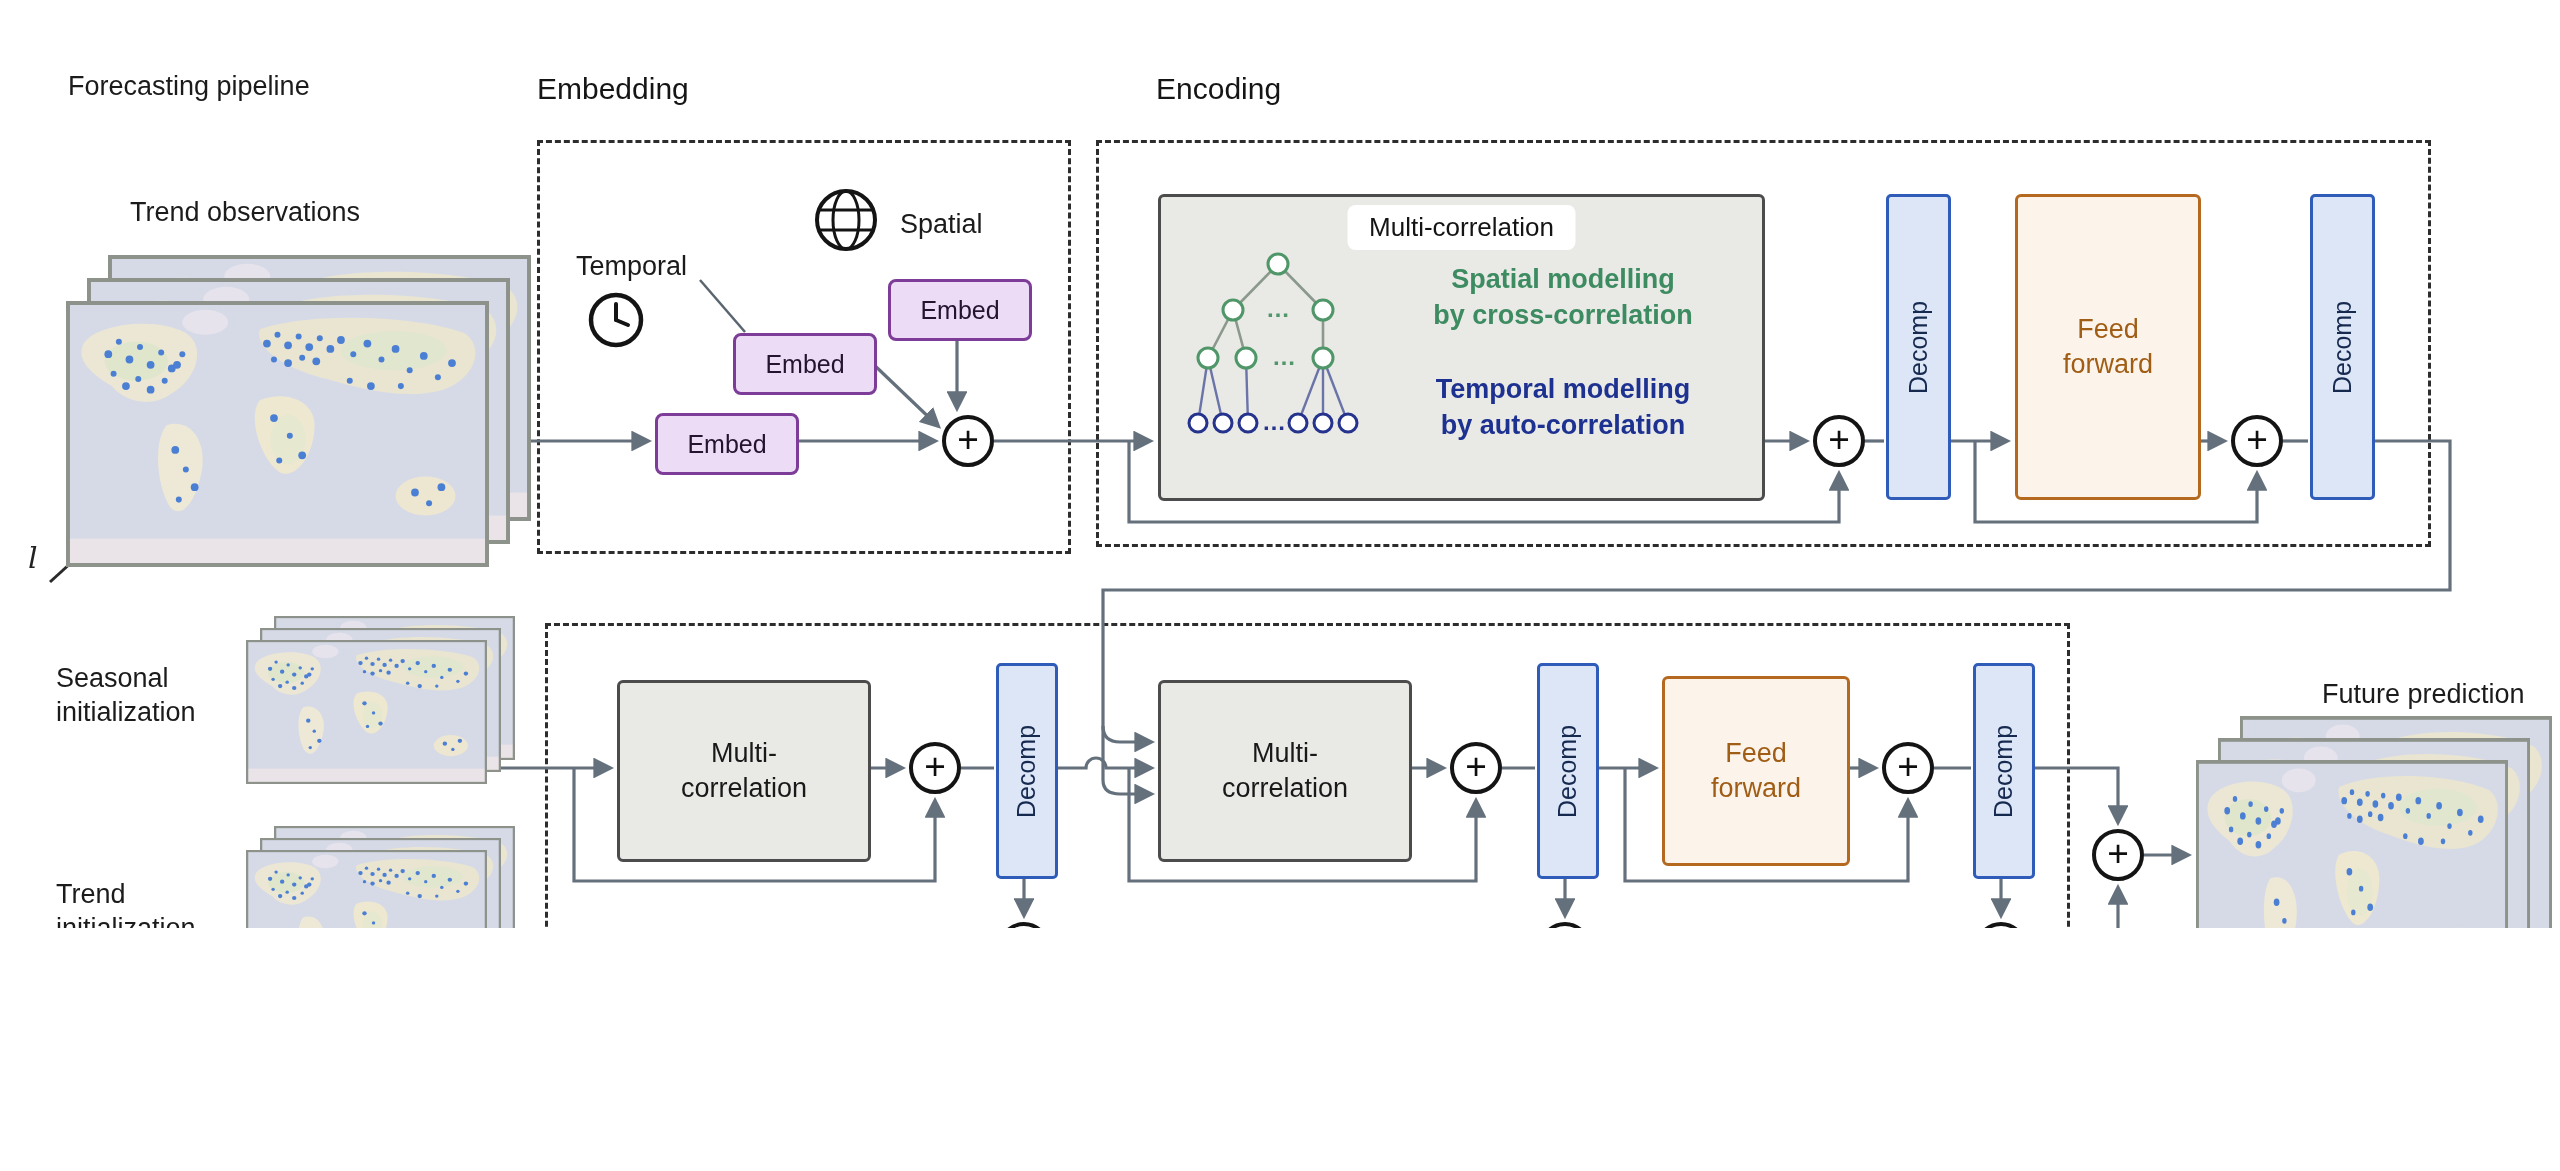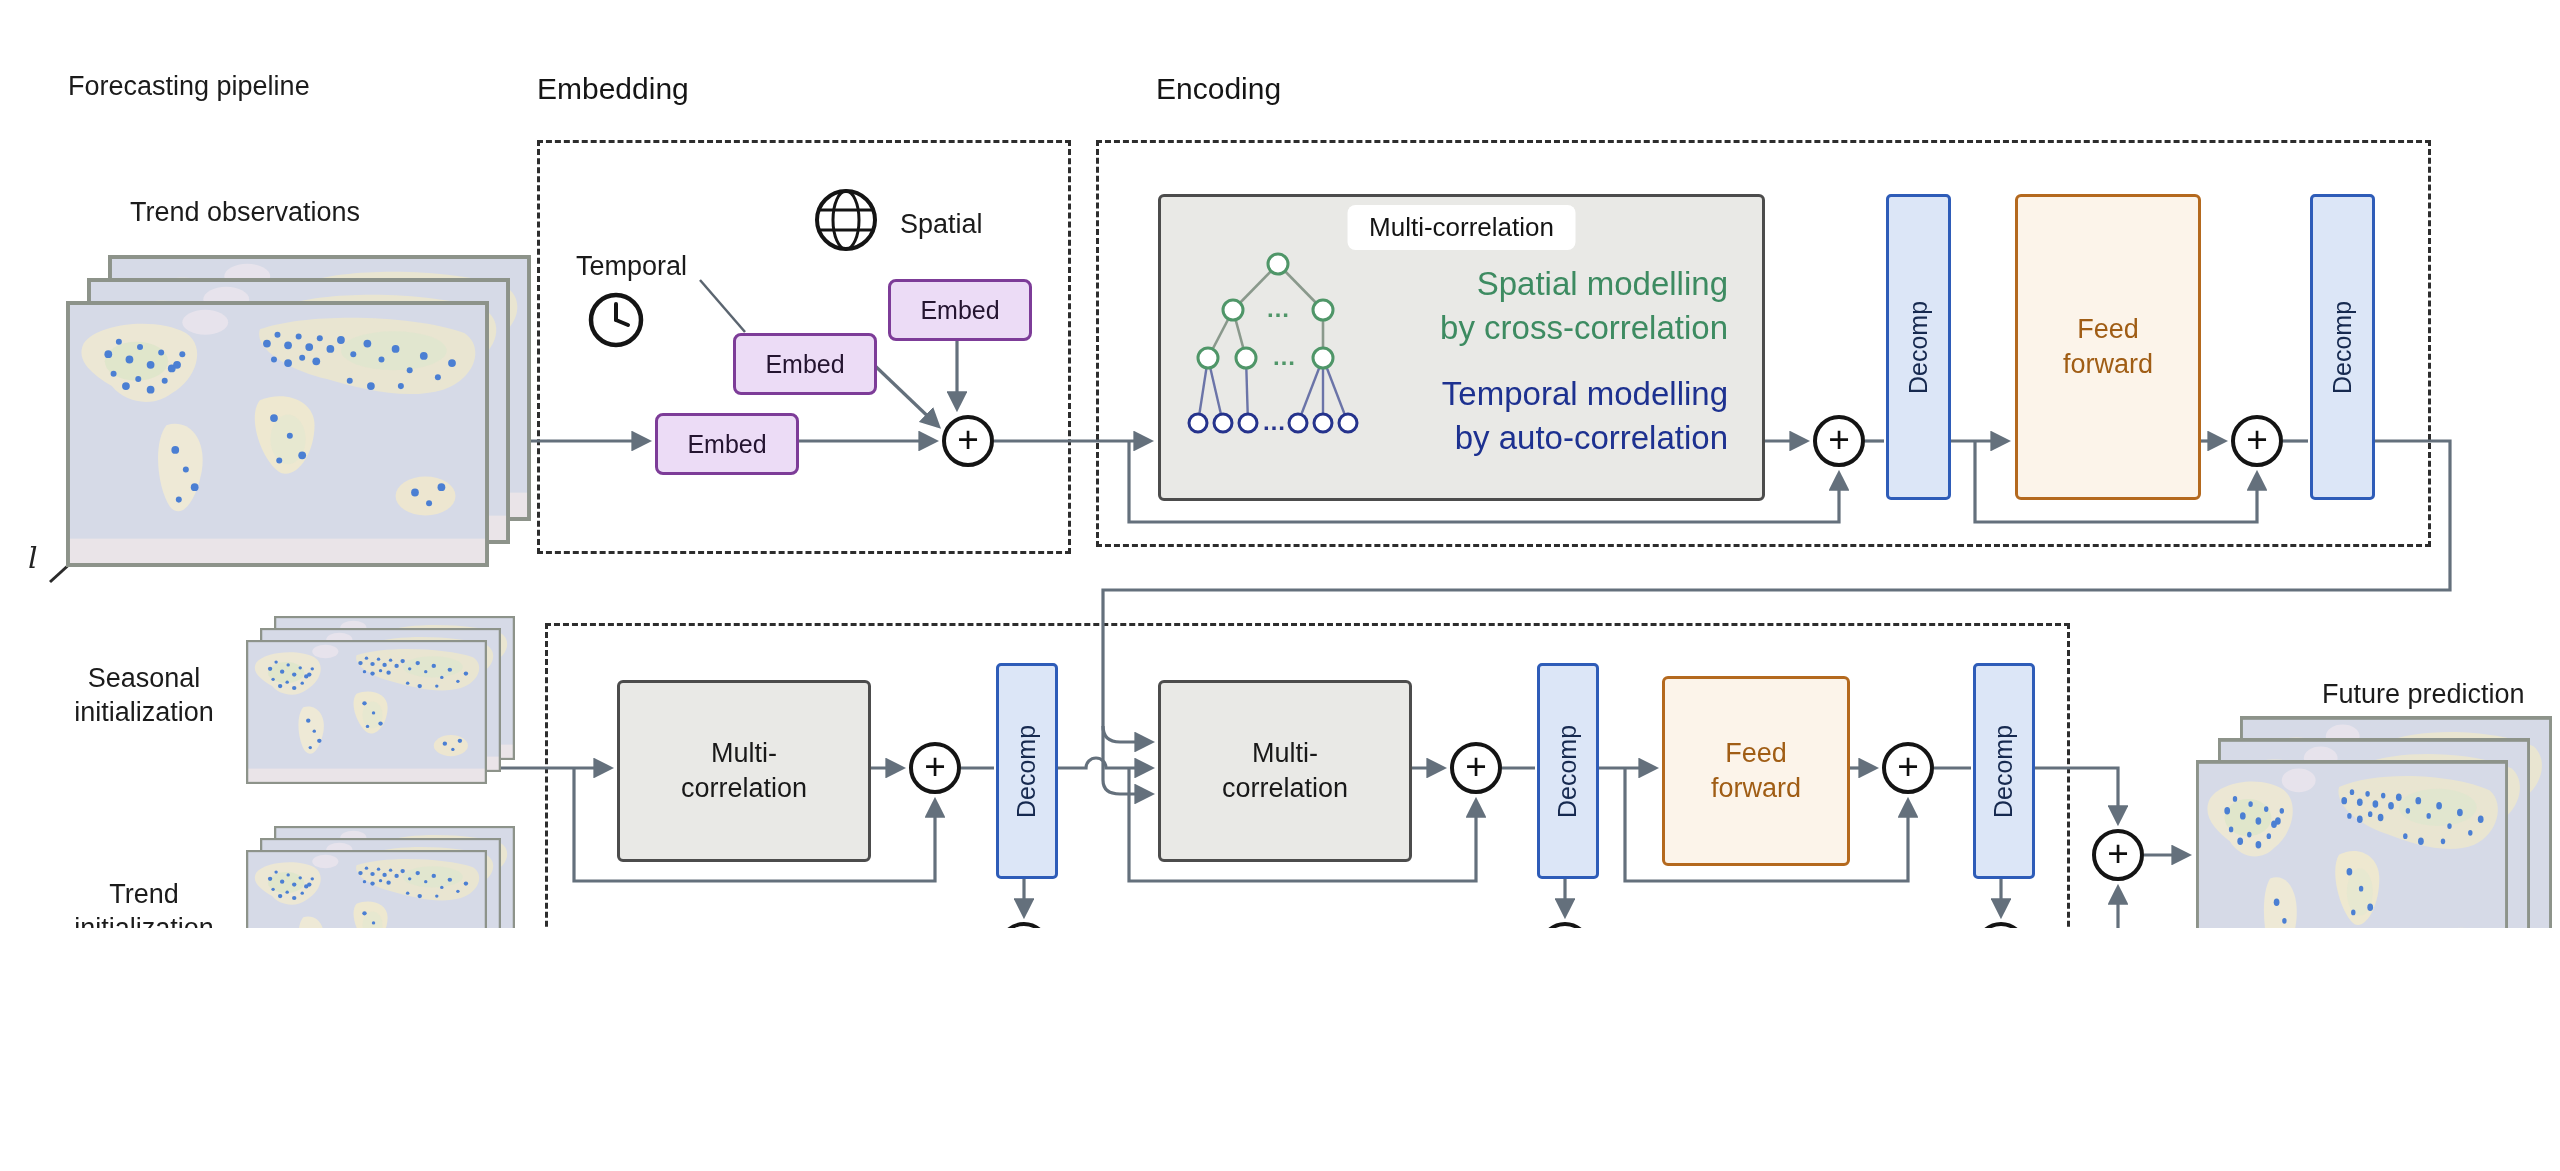--- a/index.html
+++ b/index.html
@@ -11,31 +11,31 @@
   .dashed{border:3px dashed #2d2d2d;z-index:0;}
   .graybox{background:#e9e9e6;border:3px solid #4c4c4c;border-radius:6px;display:flex;align-items:center;justify-content:center;text-align:center;font-size:27px;color:#191919;z-index:2;}
   .mcwrap{line-height:1.3;width:160px;}
   .encmc{background:#e9e9e6;border:3px solid #4c4c4c;border-radius:6px;z-index:2;}
   .chip{position:absolute;left:50%;top:8px;transform:translateX(-50%);background:#ffffff;border-radius:8px;padding:7px 22px;font-size:26px;color:#141414;white-space:nowrap;}
   .purplebox{background:#ecdcf6;border:3px solid #7d3c98;border-radius:8px;display:flex;align-items:center;justify-content:center;font-size:25px;color:#241430;z-index:2;}
   .bluebox{background:#dce6f7;border:3px solid #2e5cb8;border-radius:5px;display:flex;align-items:center;justify-content:center;z-index:2;}
   .vtext{transform:rotate(-90deg);white-space:nowrap;font-size:25px;color:#16294f;}
   .orangebox{background:#fcf4ea;border:3px solid #b4691e;border-radius:6px;display:flex;align-items:center;justify-content:center;text-align:center;font-size:27px;color:#a05d15;z-index:2;line-height:1.3;}
   .plus{width:52px;height:52px;box-sizing:border-box;border:4px solid #141414;border-radius:50%;background:#fff;display:flex;align-items:center;justify-content:center;font-size:37px;color:#0e0e0e;z-index:4;line-height:1;padding-bottom:3px;}
-  .note{line-height:1.32;text-align:right;z-index:2;font-size:33px;}
+  .note{line-height:1.32;text-align:center;z-index:2;font-size:27px;font-weight:bold;}
   .note span{display:block;}
   .green{color:#3d8b61;}
   .navy{color:#1d3190;}
   .stack{z-index:2;}
   .layer{position:absolute;}
   .mapsvg{display:block;width:100%;height:100%;}
   .caption{left:0;right:0;top:1090px;text-align:center;font-size:42px;color:#0f0f0f;z-index:2;}
   .ital{font-family:"DejaVu Serif","Liberation Serif",serif;font-style:italic;font-size:30px;color:#222;z-index:3;}
   .wires{position:absolute;left:0;top:0;z-index:1;pointer-events:none;}
-  .ctr{text-align:center;}
+  .ctr{text-align:left;}
 </style>
 </head>
 <body>
 
 <div class="canvas">
 
   <svg width="0" height="0" style="position:absolute" aria-hidden="true">
     <defs>
       <g id="worldmap">
         <rect x="0" y="0" width="240" height="150" fill="#d6dae7"></rect>

